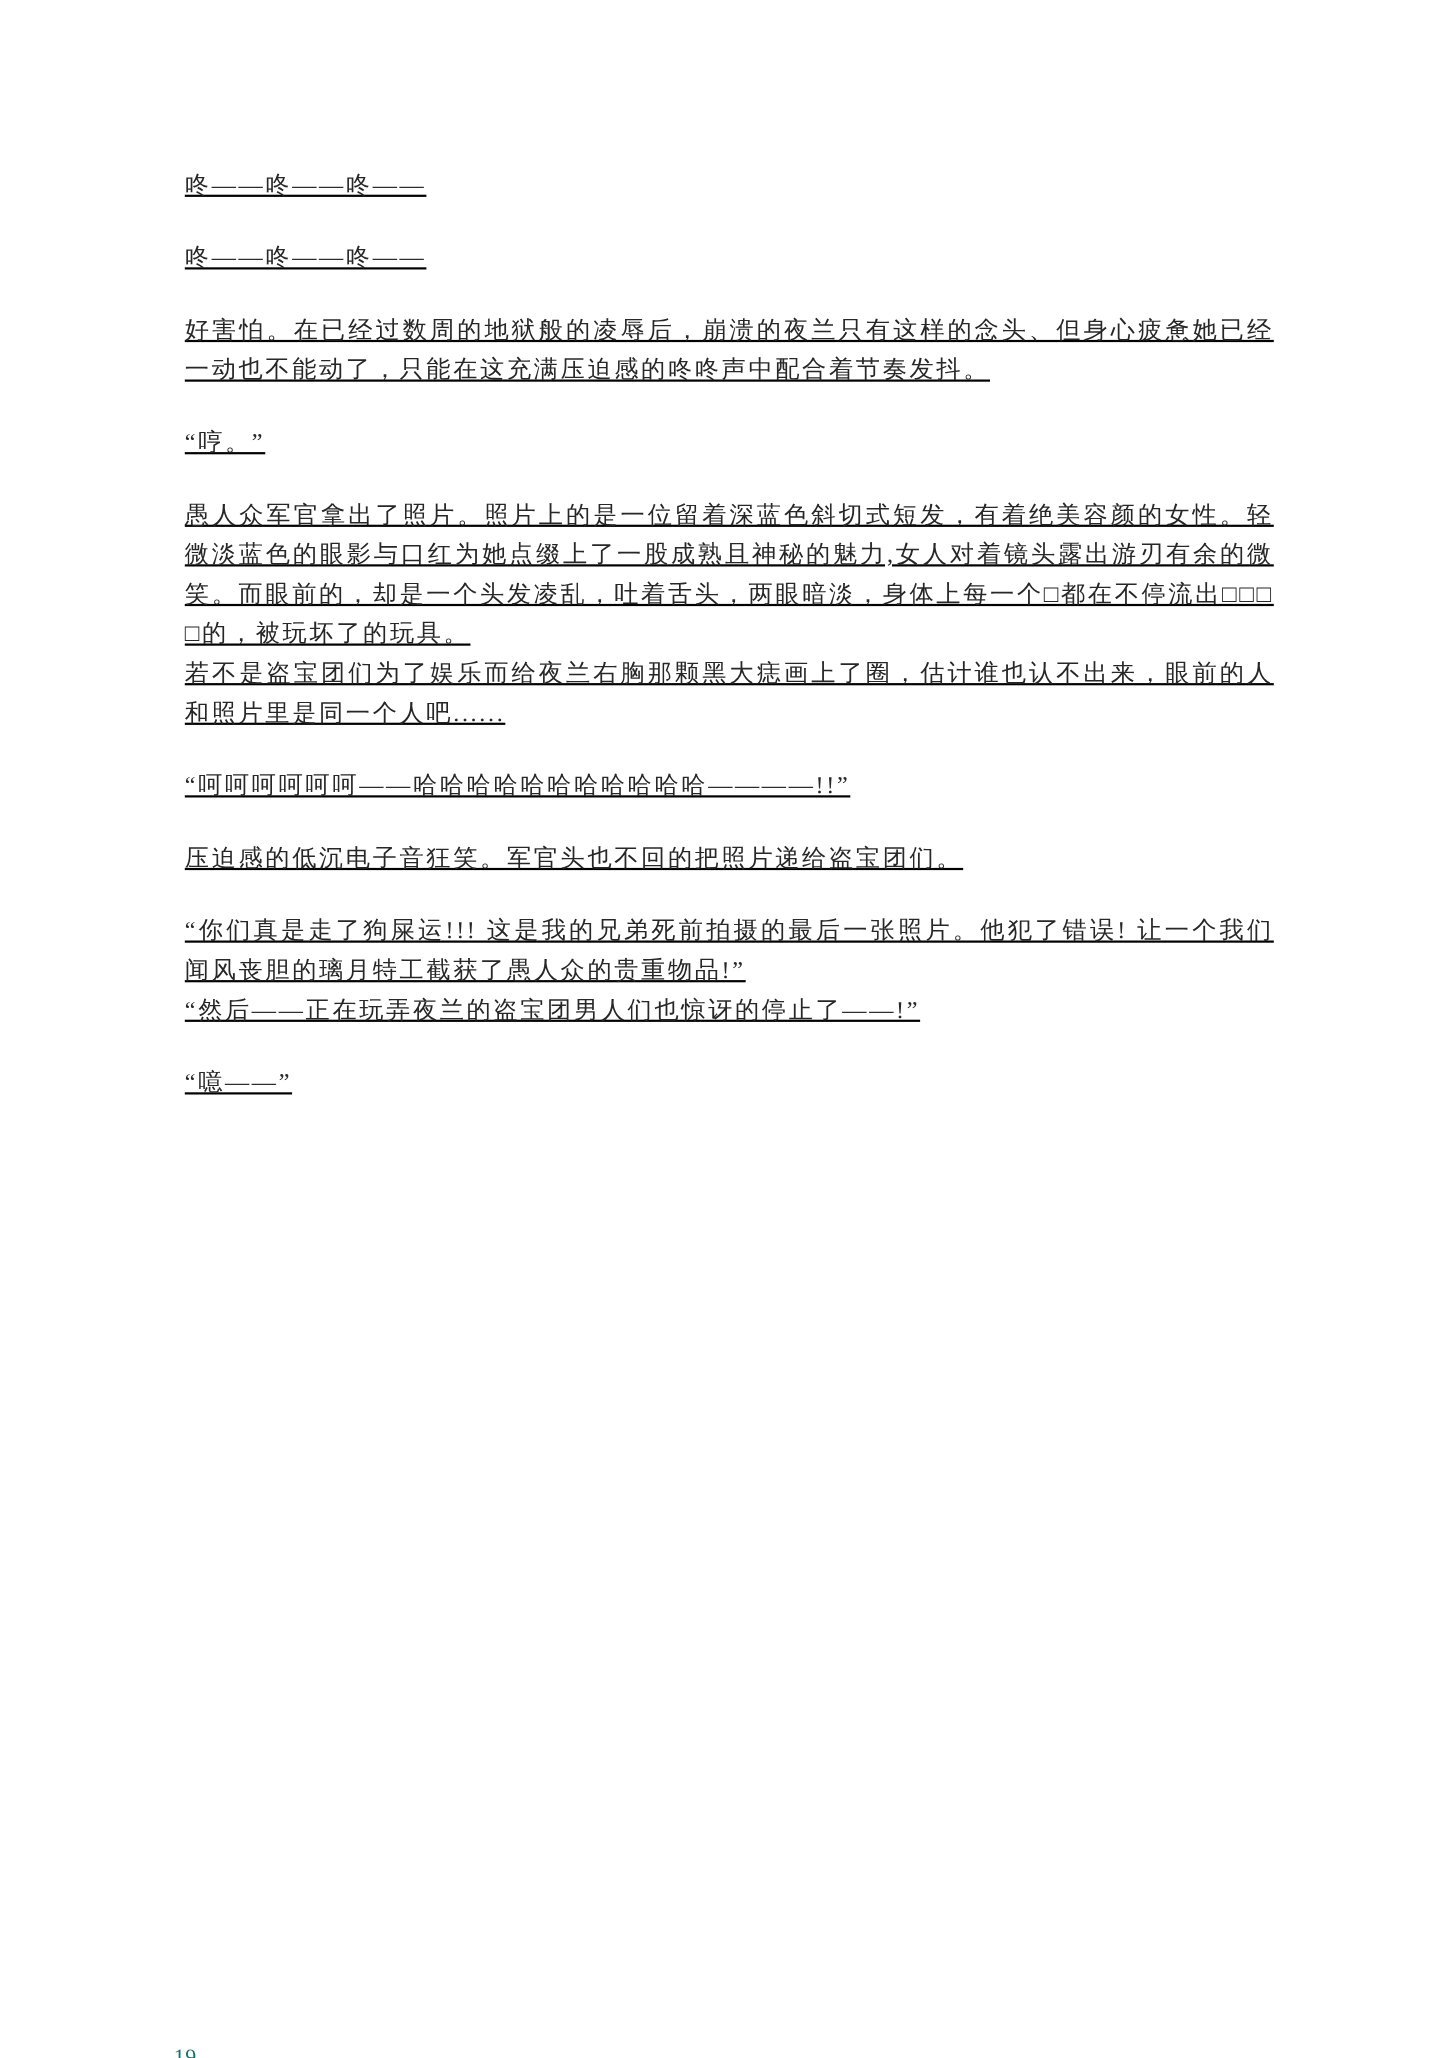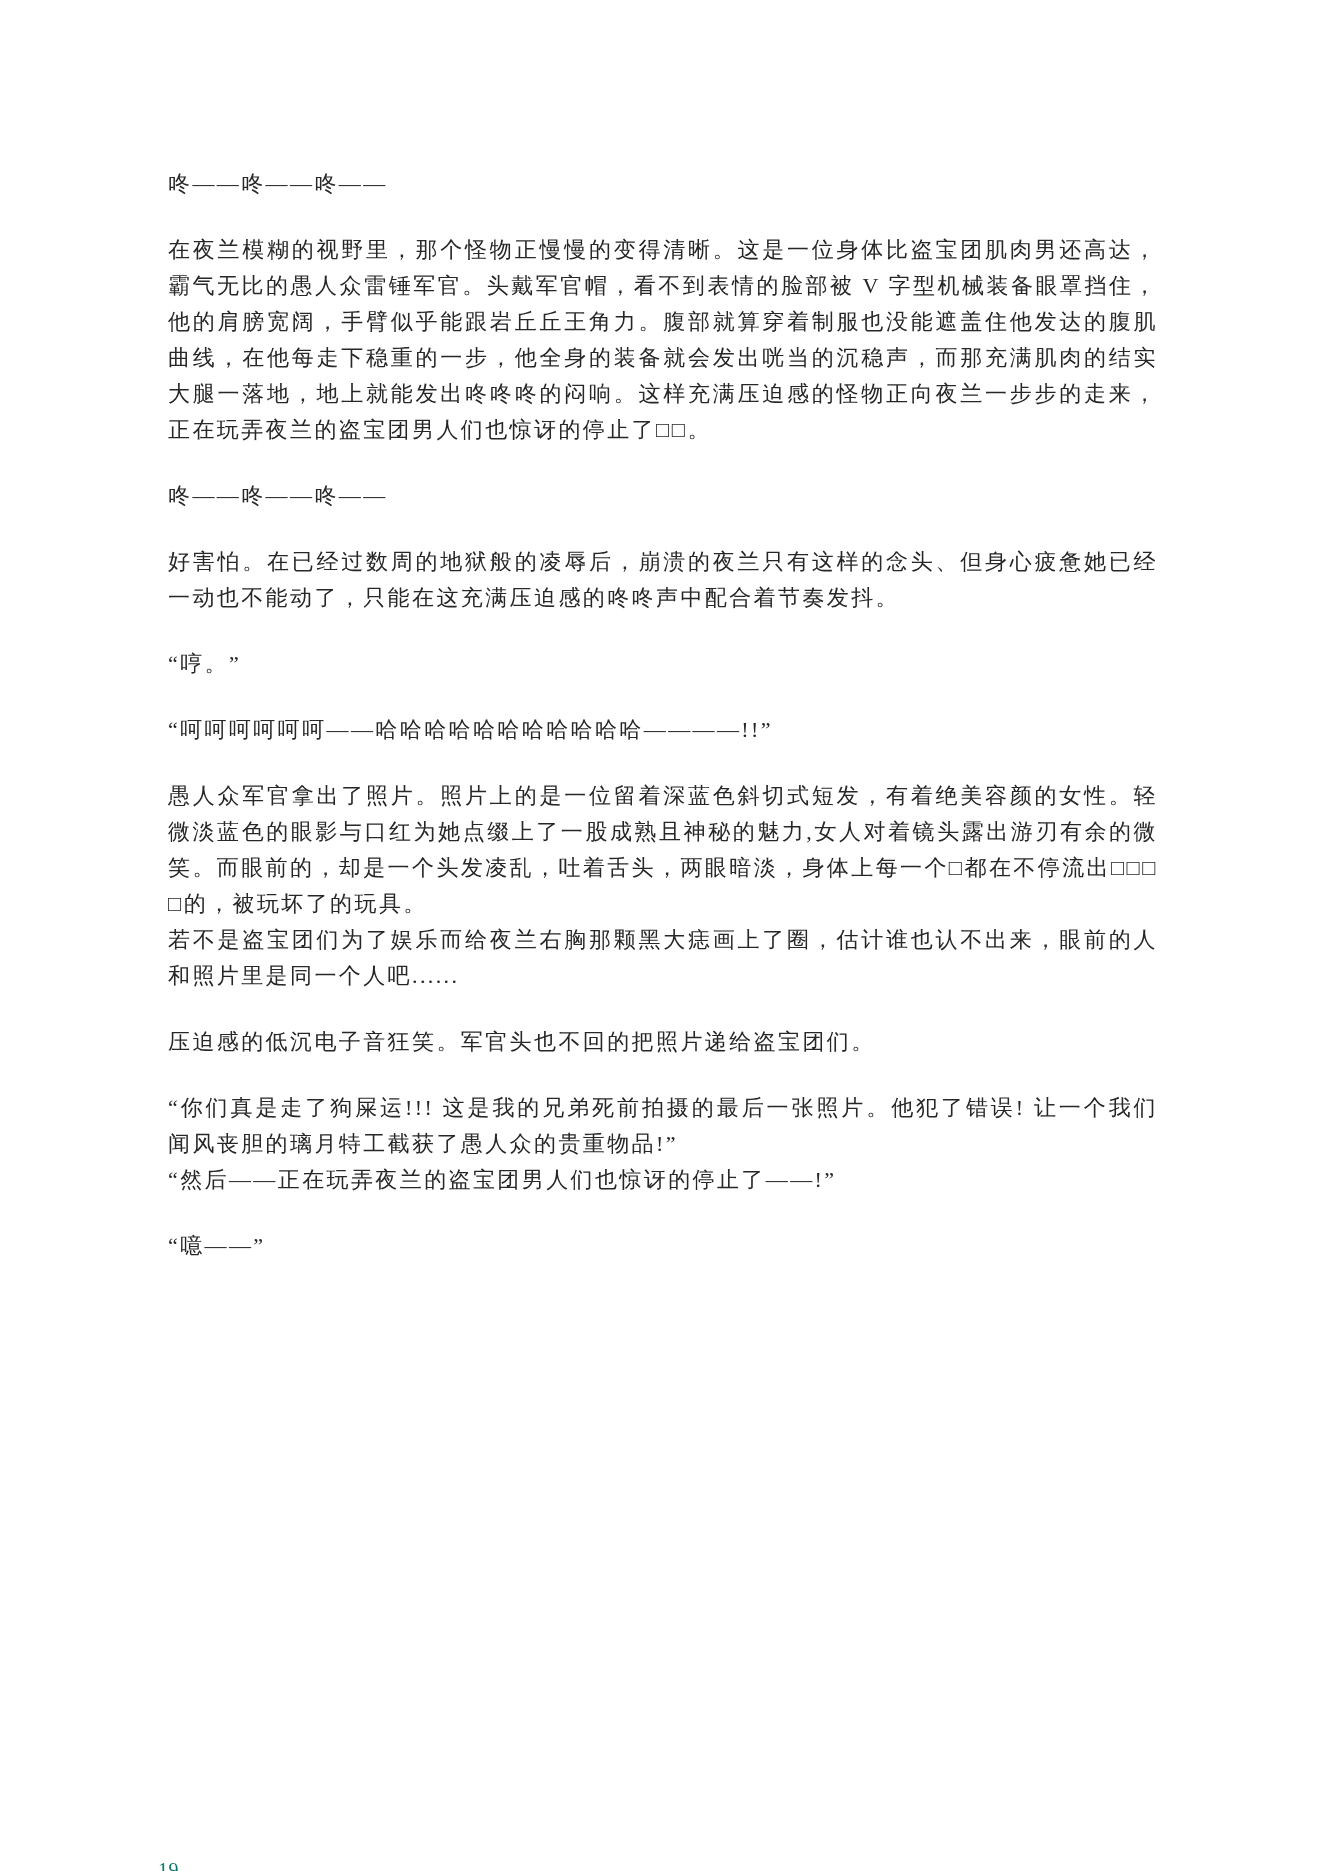--- a/index.html
+++ b/index.html
@@ -15,21 +15,22 @@
     overflow: hidden;
     font-family: "Liberation Serif", "DejaVu Serif", serif;
   }
   #doc-body {
     position: absolute;
     left: 168px;
     top: 150px;
     width: 990px;
   }
   .block {
-    margin: 16px 0 30px 0;
+    margin: 0 0 30px 0;
+    text-decoration: underline;
   }
   .block p {
     margin: 0;
     font-size: 22px;
     line-height: 36px;
     letter-spacing: 2.4px;
     color: #272727;
     text-align: justify;
     text-align-last: left;
     word-break: break-all;
@@ -46,37 +47,34 @@
 </style>
 </head>
 <body>
 
 <div id="page">
   <div id="doc-body">
       <div class="block">
         <p>咚——咚——咚——</p>
       </div>
       <div class="block">
-        <p>在夜兰模糊的视野里，那个怪物正慢慢的变得清晰。这是一位身体比盗宝团肌肉男还高达，霸气无比的愚人众雷锤军官。头戴军官帽，看不到表情的脸部被 V 字型机械装备眼罩挡住，他的肩膀宽阔，手臂似乎能跟岩丘丘王角力。腹部就算穿着制服也没能遮盖住他发达的腹肌曲线，在他每走下稳重的一步，他全身的装备就会发出咣当的沉稳声，而那充满肌肉的结实大腿一落地，地上就能发出咚咚咚的闷响。这样充满压迫感的怪物正向夜兰一步步的走来，正在玩弄夜兰的盗宝团男人们也惊讶的停止了□□。</p>
-      </div>
-      <div class="block">
         <p>咚——咚——咚——</p>
       </div>
       <div class="block">
         <p>好害怕。在已经过数周的地狱般的凌辱后，崩溃的夜兰只有这样的念头、但身心疲惫她已经一动也不能动了，只能在这充满压迫感的咚咚声中配合着节奏发抖。</p>
       </div>
       <div class="block">
         <p>“哼。”</p>
       </div>
       <div class="block">
-        <p>“呵呵呵呵呵呵——哈哈哈哈哈哈哈哈哈哈哈————!!”</p>
+        <p>愚人众军官拿出了照片。照片上的是一位留着深蓝色斜切式短发，有着绝美容颜的女性。轻微淡蓝色的眼影与口红为她点缀上了一股成熟且神秘的魅力,女人对着镜头露出游刃有余的微笑。而眼前的，却是一个头发凌乱，吐着舌头，两眼暗淡，身体上每一个□都在不停流出□□□□的，被玩坏了的玩具。</p>
+        <p>若不是盗宝团们为了娱乐而给夜兰右胸那颗黑大痣画上了圈，估计谁也认不出来，眼前的人和照片里是同一个人吧......</p>
       </div>
       <div class="block">
-        <p>愚人众军官拿出了照片。照片上的是一位留着深蓝色斜切式短发，有着绝美容颜的女性。轻微淡蓝色的眼影与口红为她点缀上了一股成熟且神秘的魅力,女人对着镜头露出游刃有余的微笑。而眼前的，却是一个头发凌乱，吐着舌头，两眼暗淡，身体上每一个□都在不停流出□□□□的，被玩坏了的玩具。</p>
-        <p>若不是盗宝团们为了娱乐而给夜兰右胸那颗黑大痣画上了圈，估计谁也认不出来，眼前的人和照片里是同一个人吧......</p>
+        <p>“呵呵呵呵呵呵——哈哈哈哈哈哈哈哈哈哈哈————!!”</p>
       </div>
       <div class="block">
         <p>压迫感的低沉电子音狂笑。军官头也不回的把照片递给盗宝团们。</p>
       </div>
       <div class="block">
         <p>“你们真是走了狗屎运!!! 这是我的兄弟死前拍摄的最后一张照片。他犯了错误! 让一个我们闻风丧胆的璃月特工截获了愚人众的贵重物品!”</p>
         <p>“然后——正在玩弄夜兰的盗宝团男人们也惊讶的停止了——!”</p>
       </div>
       <div class="block">
         <p>“噫——”</p>

